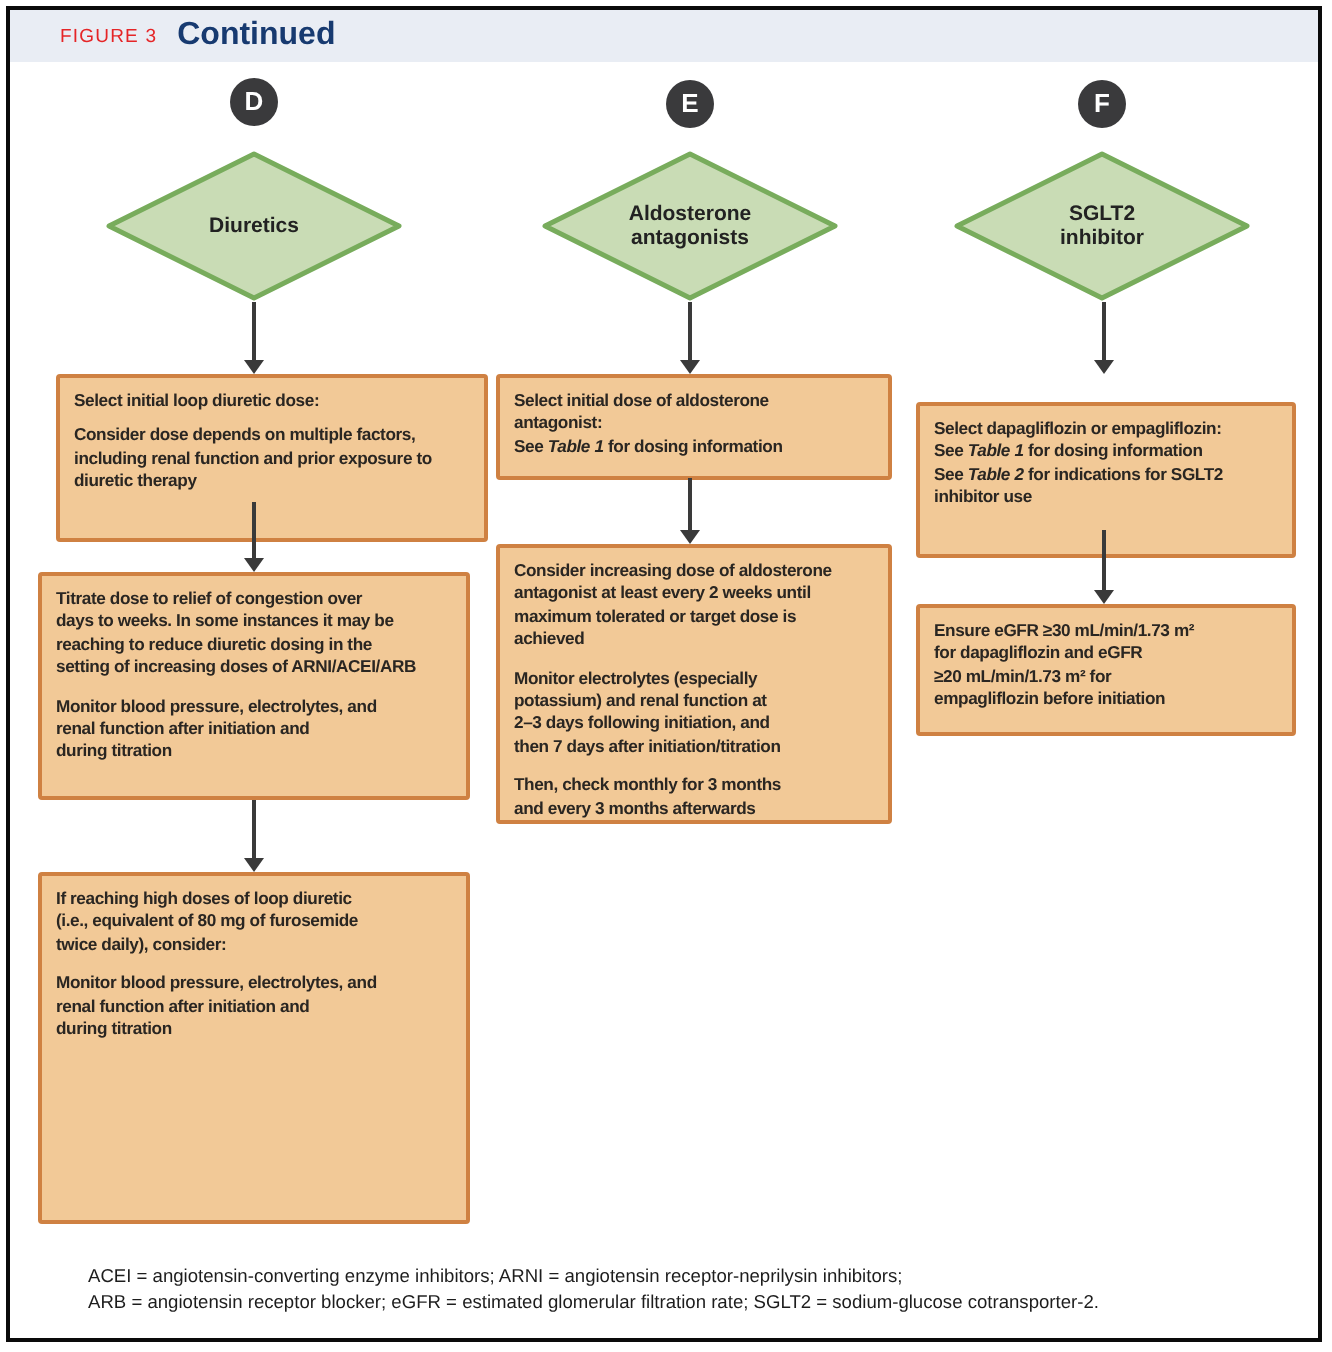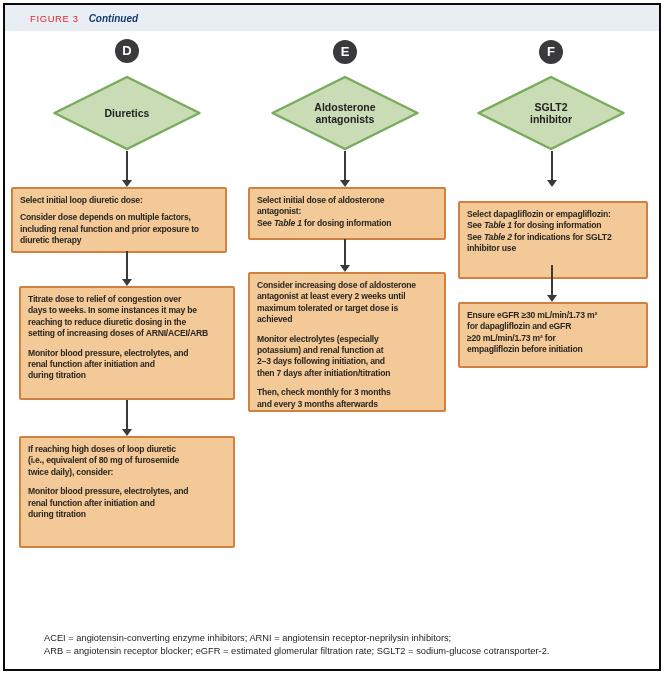--- a/index.html
+++ b/index.html
@@ -6,21 +6,21 @@
     font-family:"Liberation Sans", sans-serif;}
   .figure{position:absolute;left:3px;top:3px;width:658px;height:668px;
     box-sizing:border-box;border:2px solid #0a0a0a;background:#fff;}
   .inner{position:absolute;left:0;top:0;right:0;bottom:0;}
 
   
   .fig-header{position:absolute;top:0;left:0;right:0;height:26px;
     background:var(--header-bg,#e9edf4);display:flex;align-items:center;
     padding-left:25px;gap:10px;}
   .fig-label{color:var(--figure-label,#e52527);font-weight:normal;font-size:9.5px;letter-spacing:.6px;}
-  .fig-title{color:var(--figure-title,#173a70);font-weight:bold;font-size:10px;font-style:italic;}
+  .fig-title{color:var(--figure-title,#173a70);font-weight:bold;font-size:16px;}
 
   
   .badge{position:absolute;width:24px;height:24px;border-radius:50%;
     background:var(--badge-bg,#3a3a3c);color:#fff;font-weight:bold;font-size:13px;
     line-height:24px;text-align:center;}
   #badge-d{left:110px;top:34px}
   #badge-e{left:328px;top:35px}
   #badge-f{left:534px;top:35px}
 
   
@@ -47,24 +47,24 @@
   #arrow-f1{left:541px;top:146px;height:36px}
   #arrow-f2{left:541px;top:260px;height:37px}
 
   
   .box{position:absolute;box-sizing:border-box;background:var(--box-fill,#f2c997);
     border:2px solid var(--box-border,#cf8142);border-radius:2px;
     padding:6px 7px;color:#2a2622;overflow:hidden;}
   .box p{margin:0 0 8px;white-space:pre-line;font-weight:bold;font-size:8.6px;
     line-height:11.4px;letter-spacing:-.2px;}
   .box p:last-child{margin-bottom:0;}
-  #box-d1{left:6px;top:182px;width:216px;height:66px}
+  #box-d1{left:23px;top:182px;width:216px;height:84px}
   #box-d1 p{margin-bottom:6px}
   #box-d2{left:14px;top:281px;width:216px;height:114px}
-  #box-d3{left:14px;top:431px;width:216px;height:112px}
+  #box-d3{left:14px;top:431px;width:216px;height:176px}
   #box-e1{left:243px;top:182px;width:198px;height:53px}
   #box-e2{left:243px;top:267px;width:198px;height:140px}
   #box-f1{left:453px;top:196px;width:190px;height:78px}
   #box-f2{left:453px;top:297px;width:190px;height:66px}
 
   
   .footnote{position:absolute;left:39px;top:627px;font-size:9.3px;line-height:13px;color:#1d1d1d;}
 </style>
 </head>
 <body>

